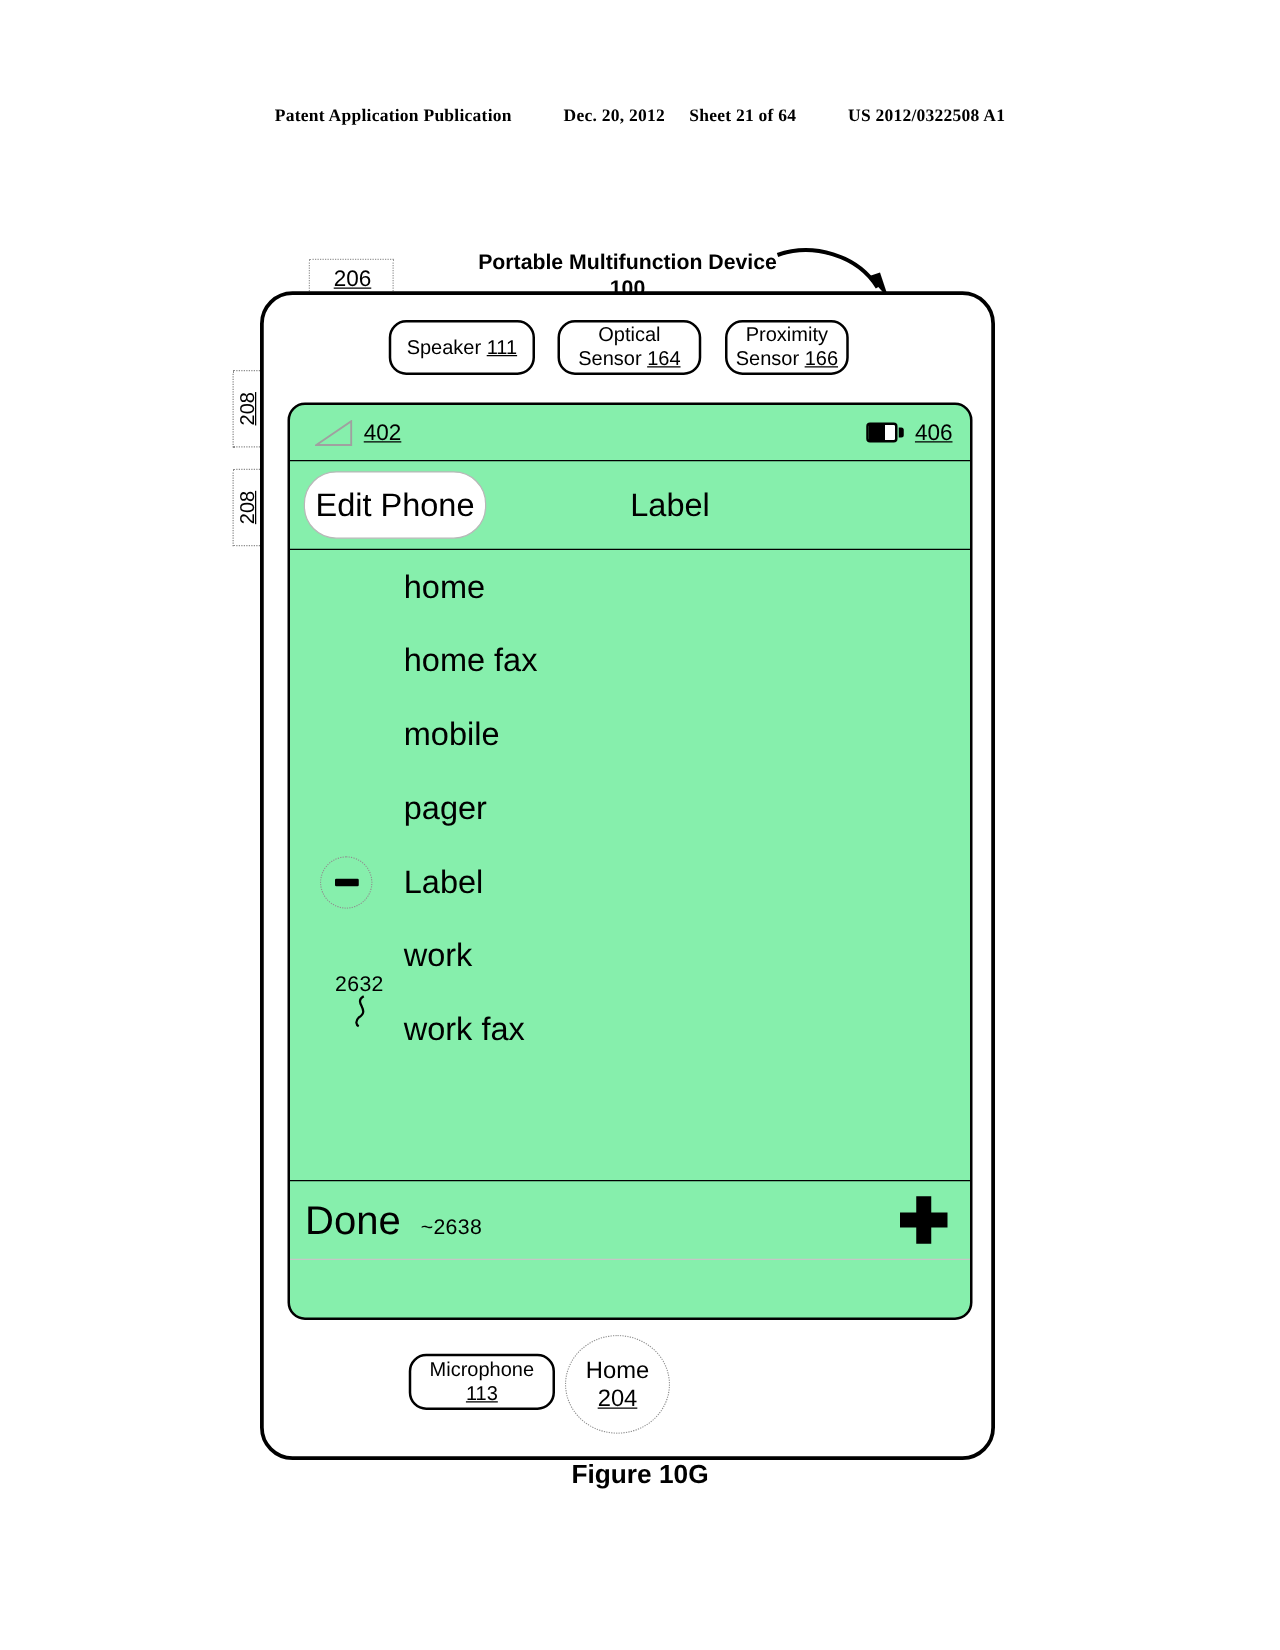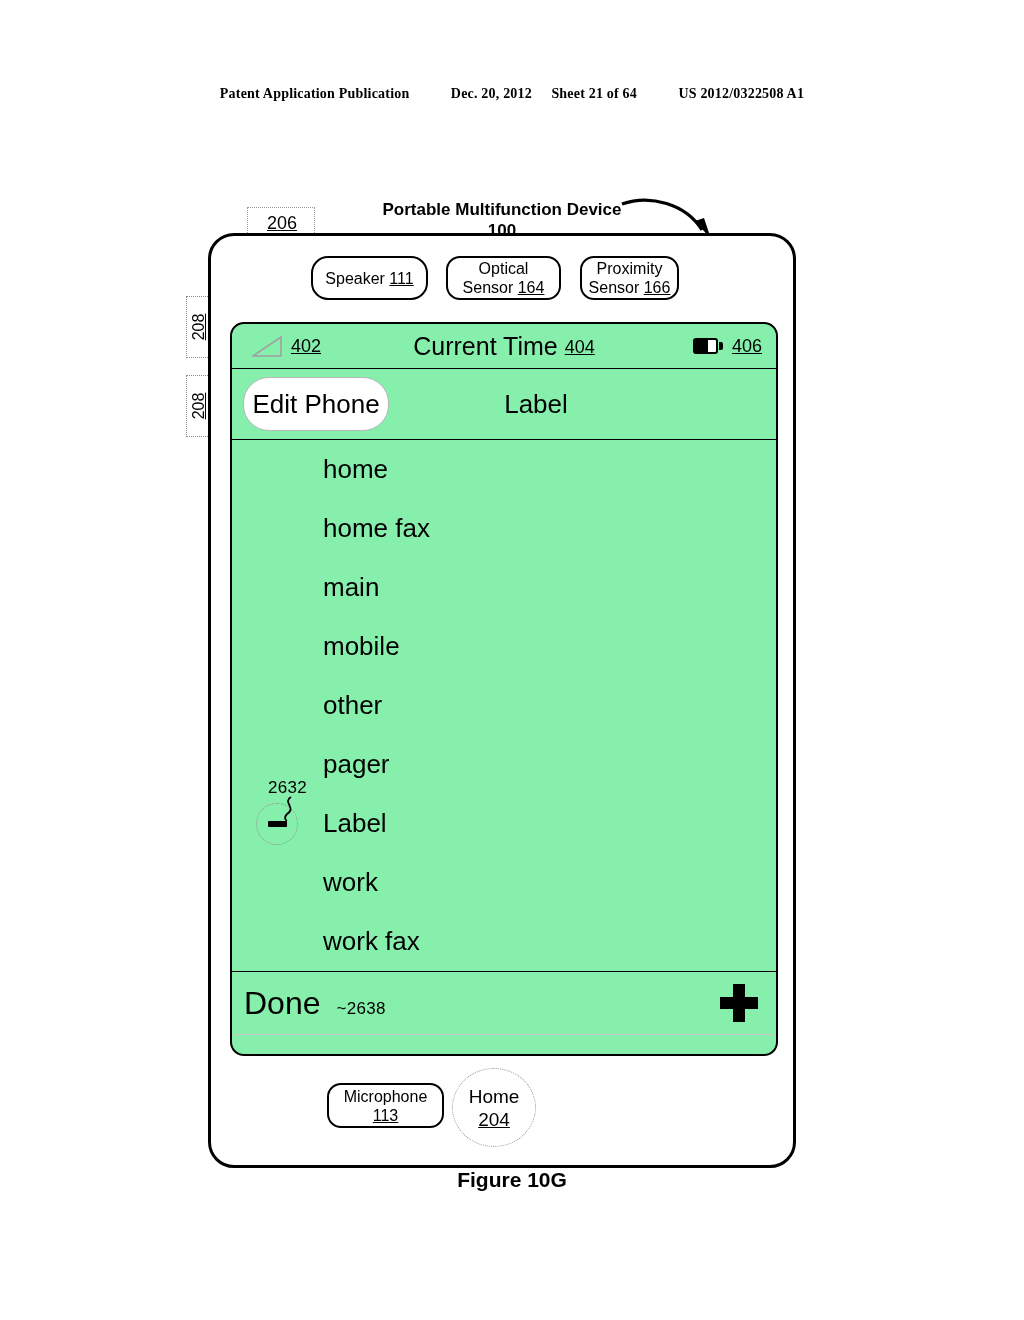--- a/index.html
+++ b/index.html
@@ -136,21 +136,21 @@
     box-sizing: border-box;
     background: #fff;
     text-align: center;
     font-size: 16px;
     line-height: 19px;
     display: flex;
     align-items: center;
     justify-content: center;
   }
   .sensor u { text-decoration: underline; }
-  .sensor-speaker  { left: 311px; top: 256px; width: 117px; height: 44px; border-radius: 17px; }
+  .sensor-speaker  { left: 311px; top: 256px; width: 117px; height: 44px; }
   .sensor-optical  { left: 446px; top: 256px; width: 115px; height: 44px; }
   .sensor-proximity{ left: 580px; top: 256px; width: 99px; height: 44px; }
 
   
   .screen {
     position: absolute;
     left: 230px;
     top: 322px;
     width: 548px;
     height: 734px;
@@ -470,24 +470,20 @@
 
 <div class="screen">
 
   <div class="status-bar">
     <div class="status-left">
       <svg class="signal-tri" viewBox="0 0 30 21">
         <polygon points="1,20 29,20 29,1" fill="none" stroke="#a0a0a0" stroke-width="1.6"></polygon>
       </svg>
       <span class="ref-num">402</span>
     </div>
-    <div class="status-center">
-      <span>Current Time</span>
-      <span class="num">404</span>
-    </div>
     <div class="status-right">
       <span class="battery">
         <span class="battery-body"></span>
         <span class="battery-cap"></span>
       </span>
       <span class="ref-num">406</span>
     </div>
   </div>
 
   <div class="nav-bar">
@@ -496,27 +492,21 @@
   </div>
 
   <div class="list">
     <div class="list-row">
       <span class="row-label">home</span>
     </div>
     <div class="list-row">
       <span class="row-label">home fax</span>
     </div>
     <div class="list-row">
-      <span class="row-label">main</span>
-    </div>
-    <div class="list-row">
       <span class="row-label">mobile</span>
-    </div>
-    <div class="list-row">
-      <span class="row-label">other</span>
     </div>
     <div class="list-row">
       <span class="row-label">pager</span>
     </div>
     <div class="list-row">
       <span class="delete-badge">
         <span class="minus"></span>
       </span>
       <span class="row-label">Label</span>
     </div>

